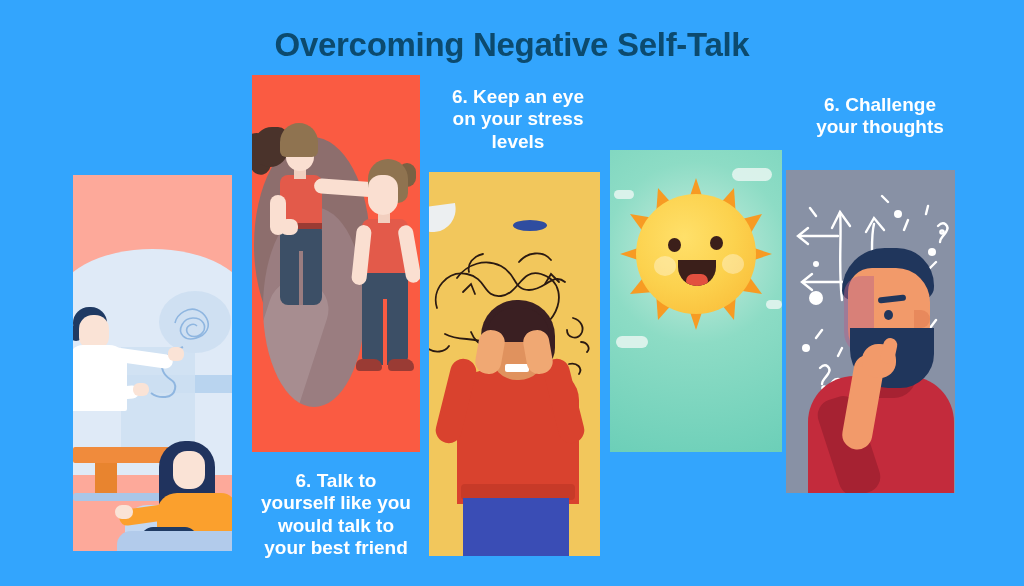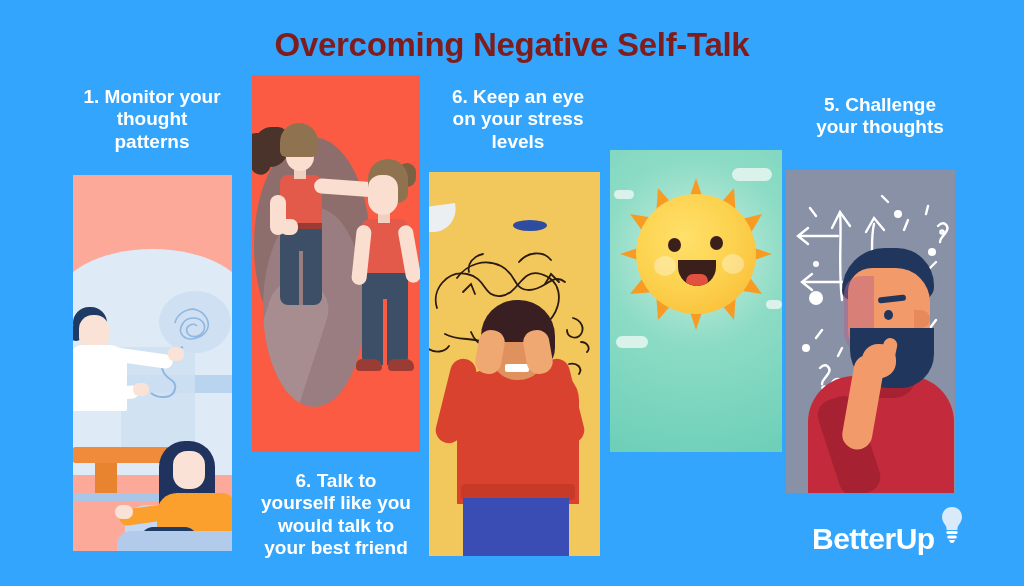--- a/index.html
+++ b/index.html
@@ -7,21 +7,21 @@
   body {
     background:#33a5fd;
     font-family:"Liberation Sans", sans-serif;
     position:relative;
   }
   .stage { position:absolute; inset:0; }
 
   
   .title {
     position:absolute; left:0; top:26px; width:1024px;
-    text-align:center; color:#7f1d1d;
+    text-align:center; color:#0c4a6e;
     font-size:33px; font-weight:bold; letter-spacing:-0.3px;
   }
 
   
   .caption {
     position:absolute; color:#ffffff; font-weight:bold;
     font-size:19px; line-height:1.18; text-align:center;
     white-space:pre-line;
   }
   #cap1 { left:62px;  top:86px;  width:180px; }
@@ -358,36 +358,24 @@
     <div class="p5-brow"></div>
     <div class="p5-eye"></div>
     <div class="p5-nose"></div>
     <div class="p5-beard"></div>
     <div class="p5-arm"></div>
     <div class="p5-forearm"></div>
     <div class="p5-hand"></div>
     <div class="p5-finger"></div>
   </div>
 
-  <div class="caption" id="cap1">1. Monitor your
-thought
-patterns</div>
   <div class="caption" id="cap2">6. Talk to
 yourself like you
 would talk to
 your best friend</div>
   <div class="caption" id="cap3">6. Keep an eye
 on your stress
 levels</div>
-  <div class="caption" id="cap5">5. Challenge
+  <div class="caption" id="cap5">6. Challenge
 your thoughts</div>
 
-  <div class="logo">
-    <div class="logo-text">BetterUp</div>
-    <svg class="logo-bulb" viewBox="0 0 24 38">
-      <path d="M12 1C6 1 2 5.5 2 11c0 4 2.4 6.4 3.6 8.6.8 1.5 1 2.6 1 4.4h10.8c0-1.8.2-2.9 1-4.4C19.6 17.4 22 15 22 11 22 5.5 18 1 12 1z" fill="#d9ebfa"></path>
-      <rect x="6.4" y="25" width="11.2" height="3" rx="1.5" fill="#ffffff"></rect>
-      <rect x="7.2" y="29.4" width="9.6" height="3" rx="1.5" fill="#ffffff"></rect>
-      <path d="M9 34h6c-.4 2-1.6 3-3 3s-2.6-1-3-3z" fill="#ffffff"></path>
-    </svg>
-  </div>
 
 </div>
 
 </body></html>

